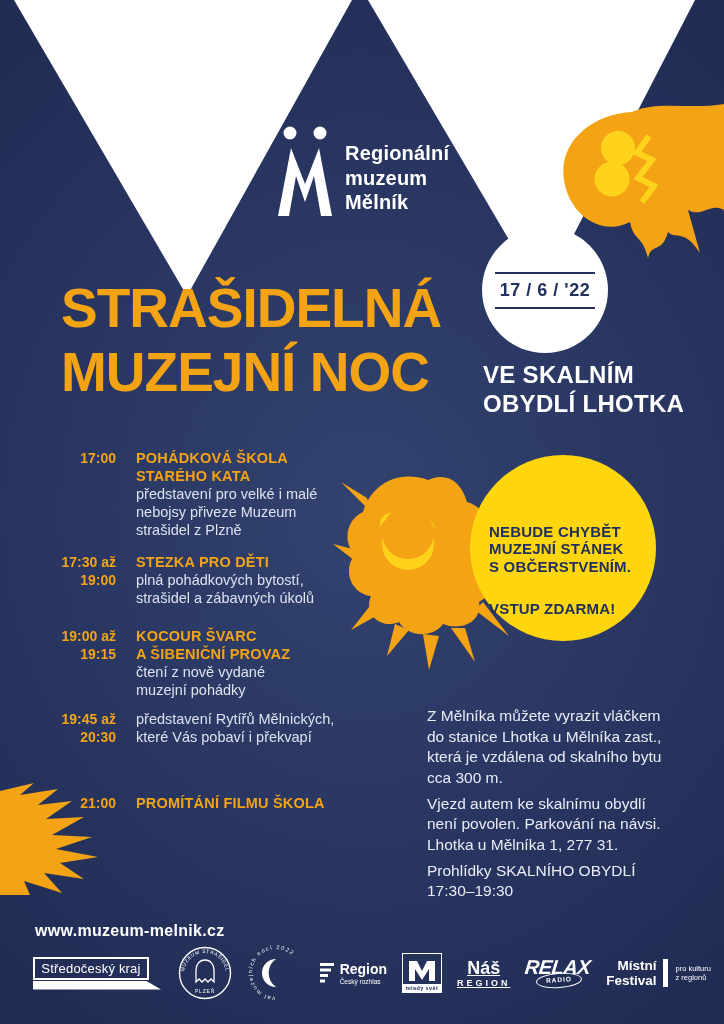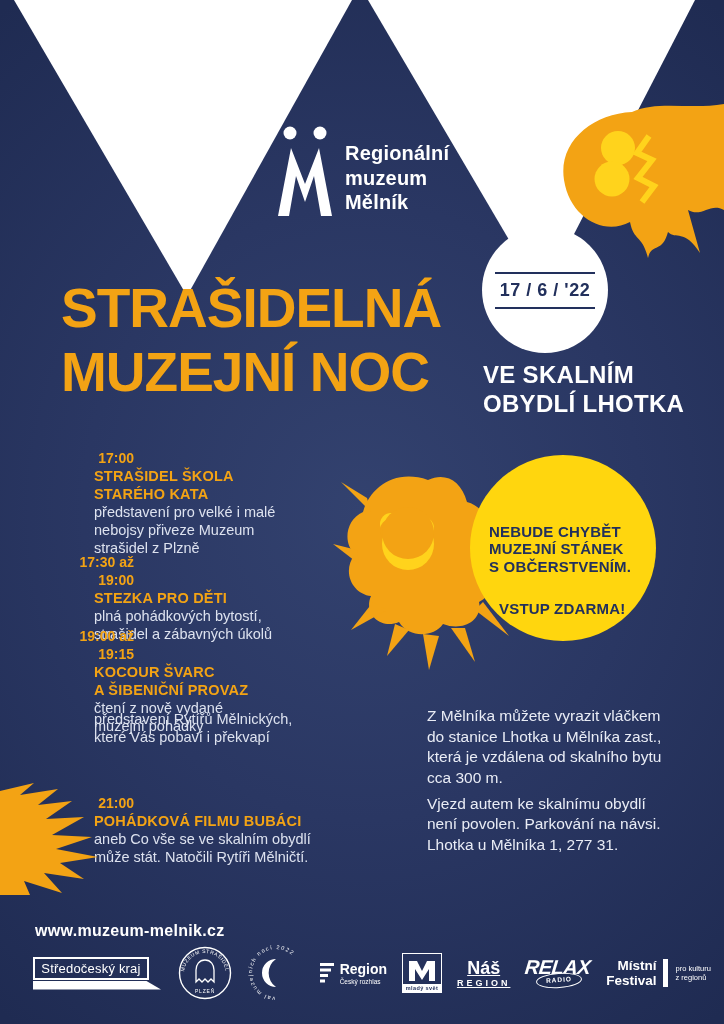--- a/index.html
+++ b/index.html
@@ -11,29 +11,29 @@
   .abs{position:absolute;}
   .pre{white-space:pre-line;}
   
   .logo-name{left:345px;top:141px;color:#ffffff;font-weight:bold;font-size:20px;line-height:24.5px;letter-spacing:.2px;}
   .date-badge{left:482px;top:227px;width:126px;height:126px;border-radius:50%;background:#ffffff;display:flex;align-items:center;justify-content:center;}
   .date-text{color:#22305c;font-weight:bold;font-size:18px;letter-spacing:.5px;border-top:2.5px solid #22305c;border-bottom:2.5px solid #22305c;padding:6px 5px;}
   
   .title{left:61px;top:276px;font-size:55px;line-height:64px;font-weight:bold;letter-spacing:-1px;color:#f3a314;}
   .subtitle{left:483px;top:360px;font-size:24px;line-height:29px;font-weight:bold;color:#ffffff;letter-spacing:.3px;}
   
-  .sched-item{position:absolute;left:74px;display:flex;width:330px;flex-direction:column;}
+  .sched-item{position:absolute;left:56px;display:flex;width:330px;}
   .sched-time{width:60px;text-align:right;color:#f3a314;font-size:14px;font-weight:bold;line-height:18px;flex:none;}
   .sched-text{margin-left:20px;width:240px;}
   .sched-title{color:#f3a314;font-size:14.5px;font-weight:bold;line-height:18px;letter-spacing:.2px;}
   .sched-desc{color:#dde2ef;font-size:14.5px;line-height:18px;}
   
   .bubble{left:470px;top:455px;width:186px;height:186px;border-radius:50%;background:#ffd60e;}
   .bubble-text{left:489px;top:505px;color:#22305c;font-weight:bold;font-size:15px;line-height:17.5px;letter-spacing:.2px;}
-  .bubble-highlight{margin-top:7px;margin-left:10px;}
+  .bubble-highlight{margin-top:7px;}
   
   .info{left:427px;top:706px;width:290px;color:#e9ecf5;font-size:15.5px;line-height:20.5px;}
   .info p{margin:0 0 5.5px 0;}
   
   .website{left:35px;top:922px;color:#ffffff;font-weight:bold;font-size:16px;letter-spacing:.3px;}
   .logos{left:33px;top:944px;width:678px;height:58px;display:flex;align-items:center;justify-content:space-between;color:#ffffff;}
   .kraj{width:130px;}
   .kraj-box{border:2px solid #ffffff;height:19px;width:112px;font-size:13px;font-weight:normal;text-align:center;line-height:19px;letter-spacing:.2px;}
   .kraj-band{width:128px;height:9px;background:#ffffff;margin-top:1px;clip-path:polygon(0 0,88% 0,100% 100%,0 100%);}
   .rozhlas{display:flex;align-items:flex-start;gap:5px;}
@@ -86,21 +86,21 @@
 
   <div class="abs pre title">STRAŠIDELNÁ
 MUZEJNÍ NOC</div>
   <div class="abs pre subtitle">VE SKALNÍM
 OBYDLÍ LHOTKA</div>
 
   <div>
     <div class="sched-item" style="top:449px;">
       <div class="sched-time pre">17:00</div>
       <div class="sched-text">
-          <div class="sched-title pre">STRAŠIDEL ŠKOLA
+          <div class="sched-title pre">POHÁDKOVÁ ŠKOLA
 STARÉHO KATA</div>
       <div class="sched-desc pre">představení pro velké i malé
 nebojsy přiveze Muzeum
 strašidel z Plzně</div>
         </div>
     </div>
     <div class="sched-item" style="top:553px;">
       <div class="sched-time pre">17:30 až
 19:00</div>
       <div class="sched-text">
@@ -113,31 +113,31 @@
       <div class="sched-time pre">19:00 až
 19:15</div>
       <div class="sched-text">
           <div class="sched-title pre">KOCOUR ŠVARC
 A ŠIBENIČNÍ PROVAZ</div>
       <div class="sched-desc pre">čtení z nově vydané
 muzejní pohádky</div>
         </div>
     </div>
     <div class="sched-item" style="top:710px;">
+      <div class="sched-time pre">19:45 až
+20:30</div>
       <div class="sched-text">
       <div class="sched-desc pre">představení Rytířů Mělnických,
 které Vás pobaví i překvapí</div>
         </div>
     </div>
     <div class="sched-item" style="top:794px;">
       <div class="sched-time pre">21:00</div>
       <div class="sched-text">
-          <div class="sched-title pre">POHÁDKOVÁ FILMU BUBÁCI</div>
-      <div class="sched-desc pre">aneb Co vše se ve skalním obydlí
-může stát. Natočili Rytíři Mělničtí.</div>
+          <div class="sched-title pre">PROMÍTÁNÍ FILMU ŠKOLA</div>
         </div>
     </div>
   </div>
 
   <svg class="abs" style="left:333px;top:452px;" width="200" height="240" viewBox="0 0 200 240">
     <g fill="#f3a314">
       <path d="M95,28 C60,16 36,38 30,60 C12,68 10,92 22,102 C8,120 20,142 38,144 C30,162 48,178 66,170 C76,186 100,186 110,172 C130,180 150,168 146,150 C166,140 168,114 154,104 C166,84 156,56 134,50 C128,28 112,20 95,28 Z"></path>
       <path d="M34,46 L8,30 L38,60 Z"></path>
         <path d="M24,98 L0,92 L26,112 Z"></path>
       <path d="M40,150 L18,178 L54,158 Z"></path>
@@ -164,20 +164,22 @@
   </div>
 
   <div class="abs info">
     <p class="pre">Z Mělníka můžete vyrazit vláčkem
 do stanice Lhotka u Mělníka zast.,
 která je vzdálena od skalního bytu
 cca 300 m.</p>
     <p class="pre">Vjezd autem ke skalnímu obydlí
 není povolen. Parkování na návsi.
 Lhotka u Mělníka 1, 277 31.</p>
+    <p class="pre">Prohlídky SKALNÍHO OBYDLÍ
+17:30–19:30</p>
   </div>
 
   <svg class="abs" style="left:0;top:783px;" width="108" height="112" viewBox="0 0 108 112">
     <path fill="#f3a314" d="M0,8 L34,0 L20,12 L58,6 L38,22 L72,18 L46,36 L84,34 L52,52 L92,54 L56,66 L98,74 L60,80 L84,96 L44,90 L62,110 L24,98 L30,112 L0,112 Z"></path>
   </svg>
 
   <div class="abs website">www.muzeum-melnik.cz</div>
 
   <div class="abs logos">
     <div class="kraj">

